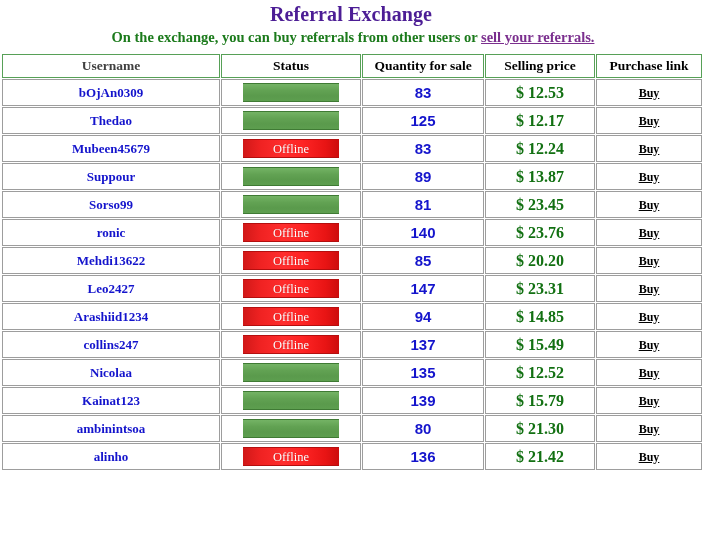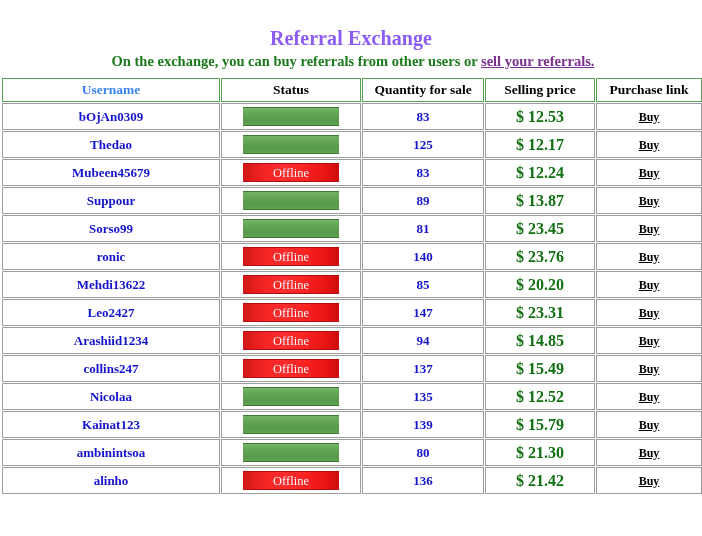--- a/index.html
+++ b/index.html
@@ -18,26 +18,26 @@
   .page {
     width: 702px;
     height: 536px;
     position: relative;
     box-sizing: border-box;
   }
 
   
   .page-title {
     text-align: center;
-    color: #8b5cf6;
+    color: #4c1d95;
     font-family: "Liberation Serif", "DejaVu Serif", serif;
     font-weight: bold;
     font-size: 20px;
     line-height: 22px;
-    margin: 27px 0 0 0;
+    margin: 3px 0 0 0;
     letter-spacing: 0.1px;
   }
   .page-subtitle {
     text-align: center;
     color: #1b7a1b;
     font-family: "Liberation Serif", "DejaVu Serif", serif;
     font-weight: bold;
     font-size: 14.5px;
     line-height: 17px;
     margin: 4px 0 0 4px;
@@ -77,35 +77,35 @@
 
   .exchange-table thead th {
     border: 1px solid #57a057;
     height: 24px;
     font-family: "Liberation Serif", "DejaVu Serif", serif;
     font-weight: bold;
     font-size: 13.5px;
     color: #000000;
   }
   .exchange-table thead th.th-username {
-    color: #3b82f6;
+    color: #404040;
     margin-left: 21px;
   }
 
   .username-cell {
     font-family: "Liberation Serif", "DejaVu Serif", serif;
     font-weight: bold;
     font-size: 13px;
     color: #1414cc;
   }
 
   .qty-cell {
-    font-family: Liberation Serif, serif;
-    font-weight: bold;
-    font-size: 13px;
+    font-family: Liberation Sans, sans-serif;
+    font-weight: bold;
+    font-size: 15px;
     color: #1414cc;
   }
 
   .price-cell {
     font-family: "Liberation Serif", "DejaVu Serif", serif;
     font-weight: bold;
     font-size: 16px;
     color: #127012;
   }
 

